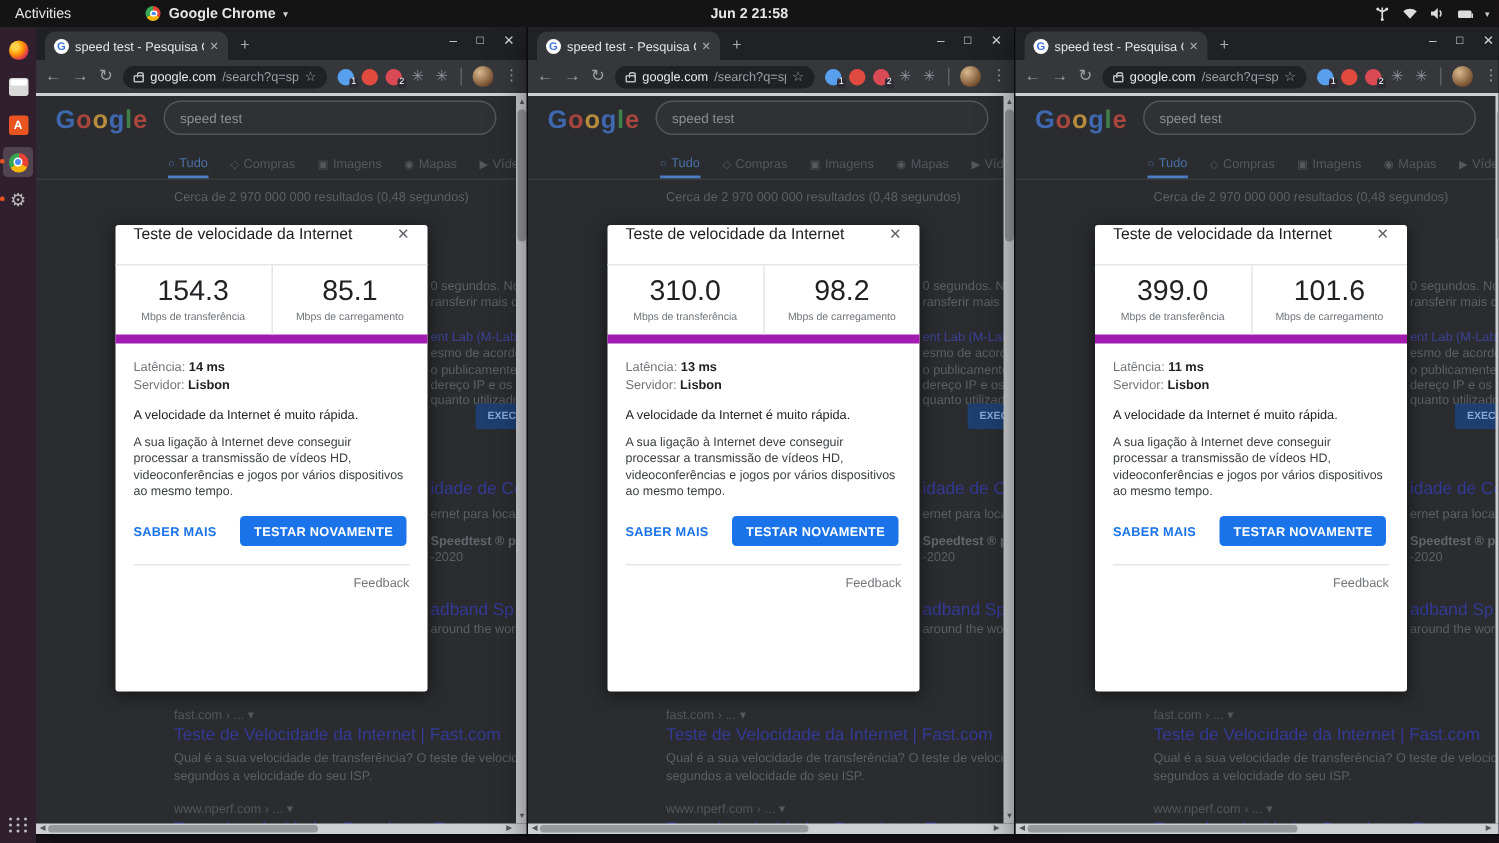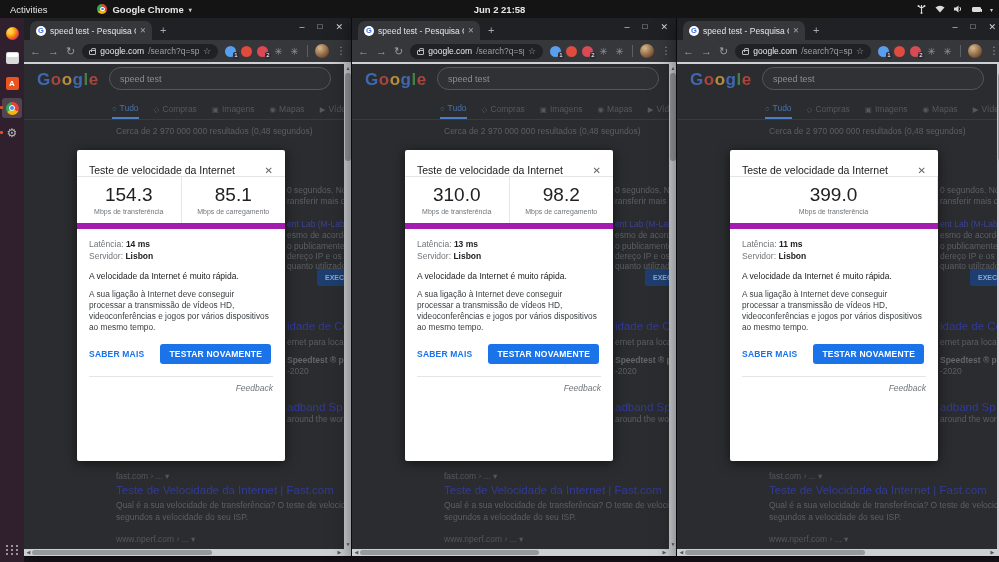--- a/index.html
+++ b/index.html
@@ -89,37 +89,37 @@
   .runbtn{position:absolute;left:293px;top:205px;height:17px;background:#1d3e6e;color:#86a6da;font-size:7px;font-weight:bold;
           display:flex;align-items:center;padding:0 8px;border-radius:2px;white-space:nowrap;z-index:1}
   .res{position:absolute;left:92px;white-space:nowrap;z-index:1}
   .bc{font-size:8.5px;color:#54575c}
   .rtitle{font-size:11.5px;color:#333a96}
   .rdesc{font-size:8.5px;color:#5c5f64}
 
   
   .modal{position:absolute;left:53px;top:86px;width:208px;height:311px;background:#fff;border-radius:2px;
          box-shadow:0 2px 12px rgba(0,0,0,.55);z-index:5;color:#202124}
-  .mhead{height:27px;display:flex;align-items:flex-end;padding:0 12px;border-bottom:1px solid #e4e6e8;font-size:10.5px;color:#202124}
+  .mhead{height:27px;display:flex;align-items:flex-start;padding:0 12px;border-bottom:1px solid #e4e6e8;font-size:10.5px;color:#202124}
   .mclose{margin-left:auto;color:#5f6368;font-size:10px}
   .metrics{display:flex;border-bottom:6px solid #a21caf}
   .metric{flex:1;text-align:center;padding:7px 0 8px}
   .metric:first-child{border-right:1px solid #e4e6e8}
   .mnum{font-size:19px;color:#202124}
   .mcap{font-size:7px;color:#70757a;margin-top:2px}
   .mbody{padding:10px 12px 0;font-size:8.5px}
   .kv{color:#70757a;line-height:11.5px}
   .kv b{color:#202124;font-weight:bold}
   .verdict{margin-top:9px;color:#202124}
   .para{margin-top:8px;color:#3c4043;line-height:11px;font-size:8.3px;max-width:184px}
   .mbtns{display:flex;align-items:center;justify-content:flex-end;gap:16px;margin-top:11px;padding-right:2px}
   .saber{color:#1a73e8;font-size:8.5px;font-weight:bold;letter-spacing:.2px}
   .testar{background:#1a73e8;color:#fff;font-size:8.5px;font-weight:bold;padding:5px 9px;border-radius:3px;letter-spacing:.2px}
   .mdivider{border-top:1px solid #e4e6e8;margin-top:12px}
-  .feedback{text-align:right;padding:6px 12px;font-style:italic;font-size:8.5px;color:#70757a}
+  .feedback{text-align:right;padding:6px 12px;font-size:8.5px;color:#70757a}
 
   
   .vscroll{position:absolute;top:0;right:0;width:8px;bottom:7px;background:#cdcfd2;z-index:8}
   .vthumb{position:absolute;top:9px;left:1px;width:6px;height:88px;background:#96989c;border-radius:3px}
   .varr{position:absolute;left:0;width:8px;height:9px;color:#55575a;font-size:5px;text-align:center;line-height:9px}
   .varr.up{top:0}.varr.dn{bottom:0}
   .hscroll{position:absolute;left:0;right:0;bottom:0;height:7px;background:#cdcfd2;z-index:8}
   .hthumb{position:absolute;left:8px;top:1px;height:5px;width:55%;background:#96989c;border-radius:3px}
   .harr{position:absolute;top:0;width:9px;height:7px;color:#55575a;font-size:5px;text-align:center;line-height:7px}
   .harr.l{left:0}.harr.r{right:8px}
@@ -553,20 +553,24 @@
     <div class="modal">
       <div class="mhead">
         <span>Teste de velocidade da Internet</span>
         <span class="mclose">✕</span>
       </div>
       <div class="metrics">
         <div class="metric">
           <div class="mnum">399.0</div>
           <div class="mcap">Mbps de transferência</div>
         </div>
+        <div class="metric">
+          <div class="mnum">101.6</div>
+          <div class="mcap">Mbps de carregamento</div>
+        </div>
       </div>
       <div class="mbody">
         <div class="kv"><span>Latência:</span> <b>11 ms</b></div>
         <div class="kv"><span>Servidor:</span> <b>Lisbon</b></div>
         <div class="verdict">A velocidade da Internet é muito rápida.</div>
         <div class="para">A sua ligação à Internet deve conseguir processar a transmissão de vídeos HD, videoconferências e jogos por vários dispositivos ao mesmo tempo.</div>
         <div class="mbtns">
           <span class="saber">SABER MAIS</span>
           <span class="testar">TESTAR NOVAMENTE</span>
         </div>

